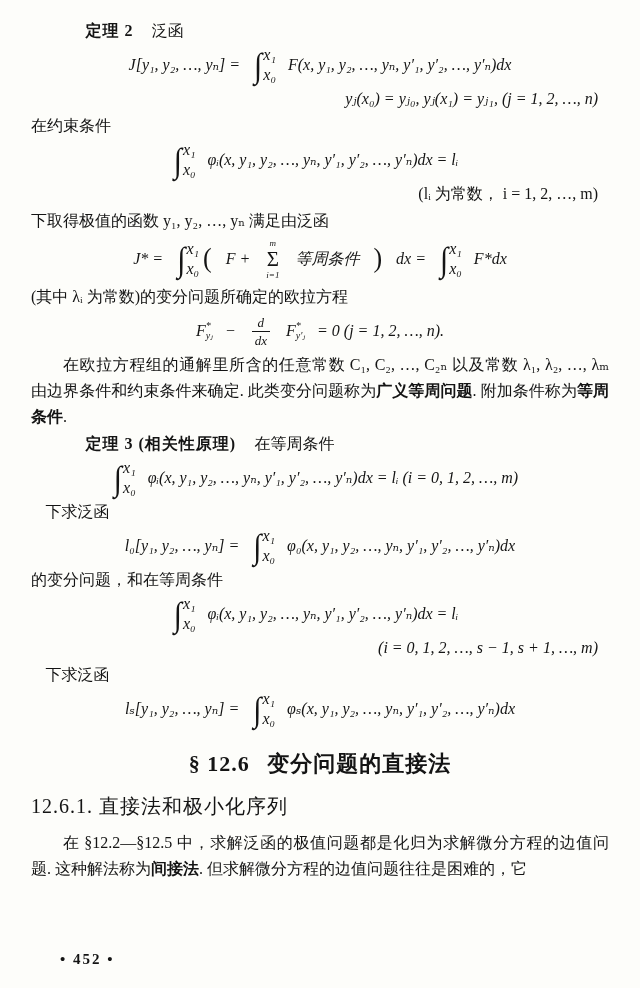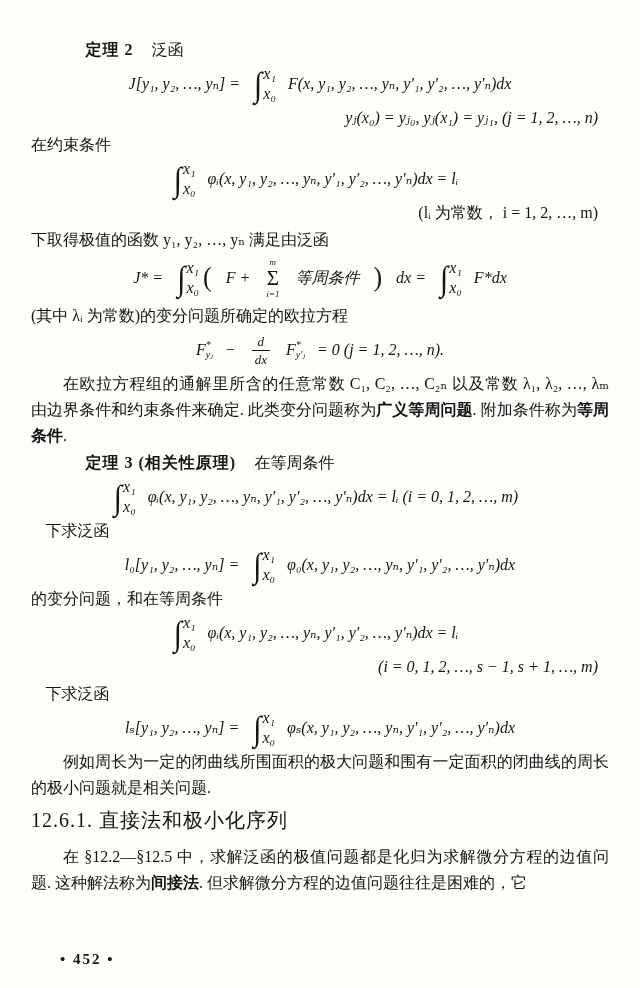--- a/index.html
+++ b/index.html
@@ -7,21 +7,21 @@
     width: 640px; height: 988px;
     background: #f6f6f2;
     font-family: "Liberation Serif", "DejaVu Serif", serif;
     color: #141414;
     overflow: hidden;
   }
   .page {
     position: relative;
     width: 640px; height: 988px;
     box-sizing: border-box;
-    padding: 36px 31px 0 31px;
+    padding: 17px 31px 0 31px;
     background: #fdfdfa;
   }
   
   .text {
     font-size: 16px;
     line-height: 26px;
     text-align: justify;
     margin: 0;
   }
   .indent2 { text-indent: 2em; }
@@ -253,22 +253,24 @@
       <span class="int-sign">∫</span>
       <span class="int-lims">
         <span>x₁</span>
         <span>x₀</span>
       </span>
     </span>
     <span class="fpart">φₛ(x, y₁, y₂, …, yₙ, y′₁, y′₂, …, y′ₙ)dx</span>
   </div>
 
 
-  <p class="text indent2">例如周长为一定的闭曲线所围面积的极大问题和围有一定面积的闭曲线的周长的极小问题就是相关问题.</p>
-
+
+  <h2 class="section-heading">
+    <span class="section-number">§ 12.6</span><span>变分问题的直接法</span>
+  </h2>
 
   <h3 class="subsection-heading">12.6.1. 直接法和极小化序列</h3>
 
   <p class="text indent2"><span>在 §12.2—§12.5 中，求解泛函的极值问题都是化归为求解微分方程的边值问题. 这种解法称为</span><span class="bold">间接法</span><span>. 但求解微分方程的边值问题往往是困难的，它</span></p>
 
   <div class="footer">• 452 •</div>
 
 </div>
 
 </body></html>

